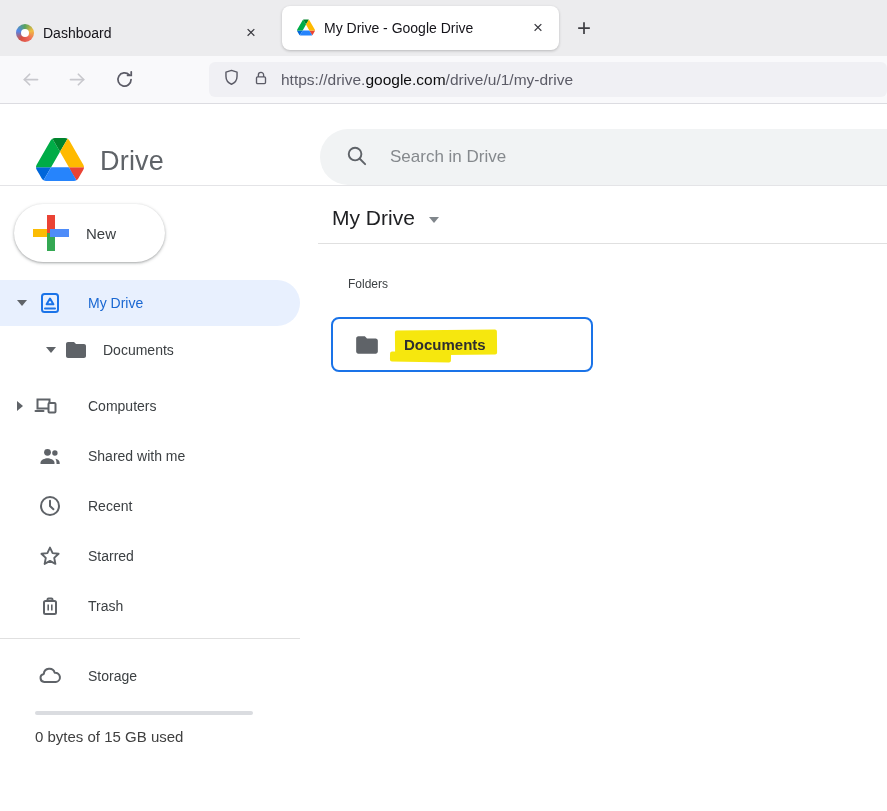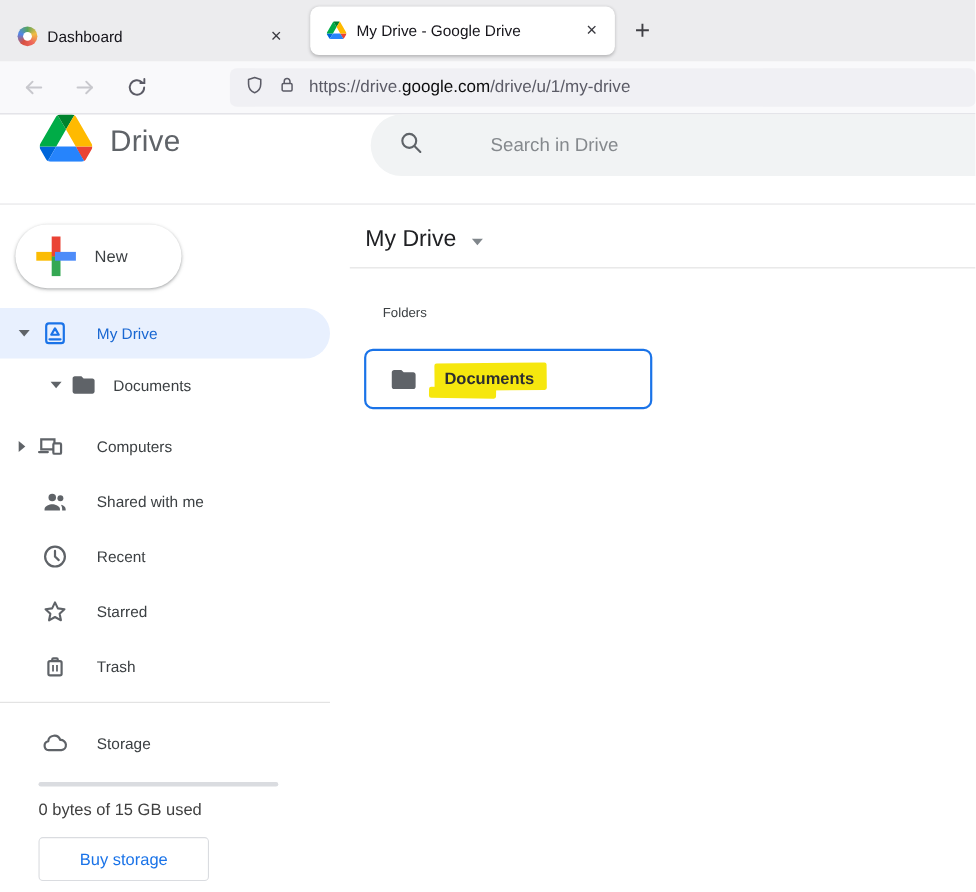--- a/index.html
+++ b/index.html
@@ -26,27 +26,27 @@
   .navbar { height:48px; background:#f9f9fb; border-bottom:1px solid #dcdce1;
             display:flex; align-items:center; }
   .nav-icons { display:flex; align-items:center; gap:26px; margin-left:20px; }
   .nav-icons svg { display:block; }
   .urlbar { margin-left:74px; flex:1; height:35px; background:#f0f0f4; border-radius:6px;
             display:flex; align-items:center; padding:0 13px; gap:11px; min-width:0; }
   .url-text { font-size:15.5px; color:#5b5b66; white-space:nowrap; overflow:hidden; }
   .url-text .dark { color:#0c0c0d; }
 
   
-  .drive-header { height:82px; border-bottom:1px solid #e4e4e7; display:flex; align-items:flex-start;gap:17px; }
+  .drive-header { height:82px; border-bottom:1px solid #e4e4e7; display:flex; align-items:flex-end; }
   .logo-area { width:320px; flex-shrink:0; display:flex; align-items:center; padding-left:36px; gap:16px; }
   .brand { font-size:27px; color:#5f6368; letter-spacing:.2px; }
   .searchbar { flex:1; height:56px; background:#f1f3f4; border-radius:28px 0 0 28px;
                display:flex; align-items:center; padding-left:25px; gap:22px; }
   .searchbar input { background:transparent; border:none; outline:none; font-size:17px;
-                     color:#202124; width:70%; font-family:"Liberation Sans",sans-serif;margin-left:39px; }
+                     color:#202124; width:70%; font-family:"Liberation Sans",sans-serif; }
   .searchbar input::placeholder { color:#85898d; opacity:1; }
 
   
   .app-body { display:flex; height:624px; }
   .sidebar { width:300px; flex-shrink:0; position:relative; }
   .main { flex:1; min-width:0; }
 
   
   .new-button { margin:18px 0 0 14px; width:151px; height:58px; border-radius:29px; background:#fff;
                 box-shadow:0 1px 2px rgba(60,64,67,.3), 0 1px 3px 1px rgba(60,64,67,.15);
@@ -292,21 +292,20 @@
           <span class="icon24">
             <svg viewBox="0 0 24 24" fill="none" stroke="#5f6368" stroke-width="2" stroke-linejoin="round">
                 <path d="M6.3 18a4.1 4.1 0 0 1-.5-8.1 5.6 5.6 0 0 1 10.9-1.2A4.5 4.5 0 0 1 17.8 18z"></path>
               </svg>
           </span>
           <span class="label">Storage</span>
         </div>
 
         <div class="storage-bar"></div>
         <div class="storage-text">0 bytes of 15 GB used</div>
-        <div class="buy-storage">Buy storage</div>
       </div>
     </aside>
 
     <main class="main">
       <div class="title-row">
         <span class="page-title">My Drive</span>
         <span class="title-caret"></span>
       </div>
       <div class="main-divider"></div>
       <div class="section-label">Folders</div>

